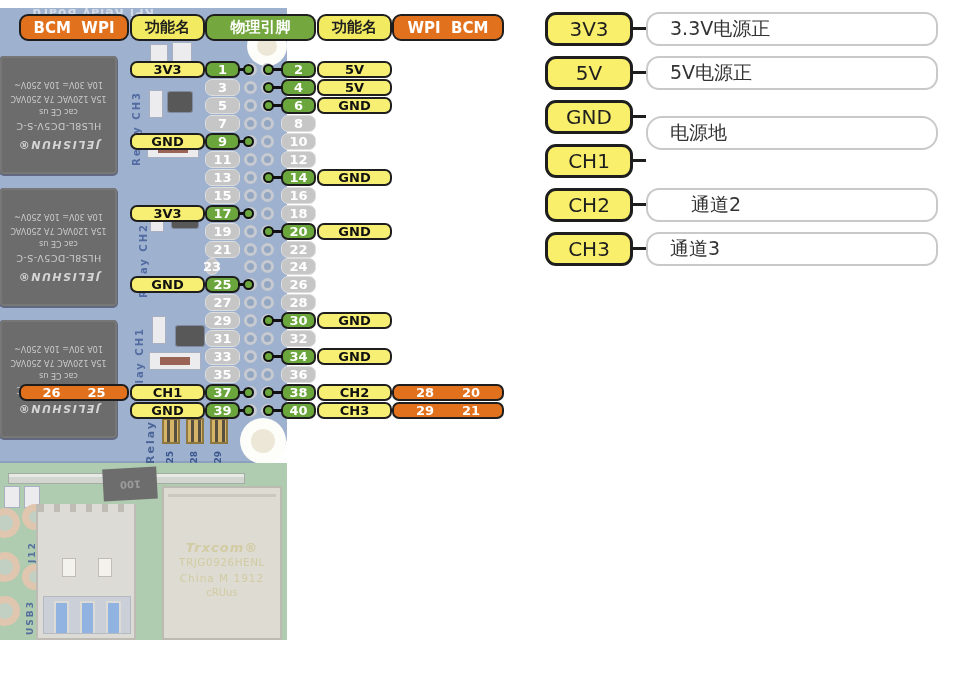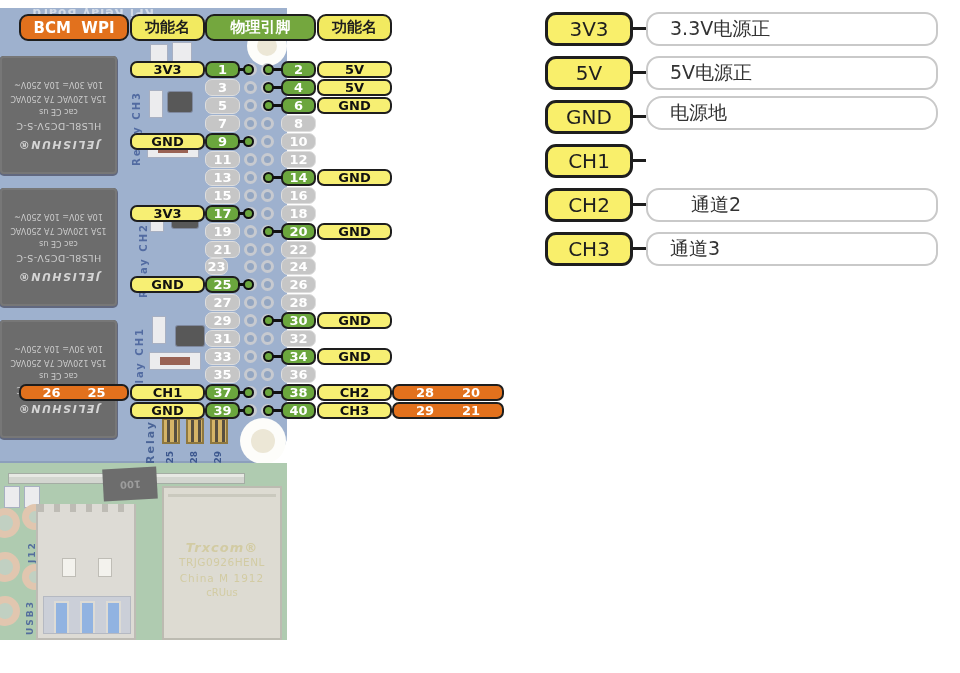--- a/index.html
+++ b/index.html
@@ -188,20 +188,21 @@
       </div>
     </div>
   </div>
 
   <div class="layer pin-layer">
     <div class="layer">
       <div class="hbox h-orange" style="left:19px;width:110px">BCM  WPI</div>
       <div class="hbox h-yellow" style="left:130px;width:75px">功能名</div>
       <div class="hbox h-green" style="left:205px;width:111px">物理引脚</div>
       <div class="hbox h-yellow" style="left:317px;width:75px">功能名</div>
+      <div class="hbox h-orange" style="left:392px;width:112px">WPI  BCM</div>
     </div>
     <div class="layer">
         <div class="ring" style="left: 244px; top: 63px;"></div>
         <div class="ring" style="left: 261px; top: 63px;"></div>
         <div class="box fn" style="left: 130px; top: 61px; width: 75px;">3V3</div>
         <div class="box pin-on" style="left: 205px; top: 61px; width: 35px;">1</div>
         <div class="box pin-on" style="left: 281px; top: 61px; width: 35px;">2</div>
         <div class="box fn" style="left: 317px; top: 61px; width: 75px;">5V</div>
         <div class="stub" style="left: 238px; top: 68px; width: 9px;"></div>
         <div class="dot" style="left: 243px; top: 64px;"></div>
@@ -260,21 +261,21 @@
         <div class="box pin-on" style="left: 281px; top: 223px; width: 35px;">20</div>
         <div class="box fn" style="left: 317px; top: 223px; width: 75px;">GND</div>
         <div class="stub" style="left: 272px; top: 230px; width: 10px;"></div>
         <div class="dot" style="left: 263px; top: 226px;"></div>
         <div class="ring" style="left: 244px; top: 243px;"></div>
         <div class="ring" style="left: 261px; top: 243px;"></div>
         <div class="box pin-off" style="left: 205px; top: 241px; width: 35px;">21</div>
         <div class="box pin-off" style="left: 281px; top: 241px; width: 35px;">22</div>
         <div class="ring" style="left: 244px; top: 260px;"></div>
         <div class="ring" style="left: 261px; top: 260px;"></div>
-        <div class="box pin-off" style="left: 205px; top: 258px; width: 23px;">23</div>
+        <div class="box pin-off" style="left: 205px; top: 258px; width: 14px;">23</div>
         <div class="box pin-off" style="left: 281px; top: 258px; width: 35px;">24</div>
         <div class="ring" style="left: 244px; top: 278px;"></div>
         <div class="ring" style="left: 261px; top: 278px;"></div>
         <div class="box fn" style="left: 130px; top: 276px; width: 75px;">GND</div>
         <div class="box pin-on" style="left: 205px; top: 276px; width: 35px;">25</div>
         <div class="box pin-off" style="left: 281px; top: 276px; width: 35px;">26</div>
         <div class="stub" style="left: 238px; top: 283px; width: 9px;"></div>
         <div class="dot" style="left: 243px; top: 279px;"></div>
         <div class="ring" style="left: 244px; top: 296px;"></div>
         <div class="ring" style="left: 261px; top: 296px;"></div>
@@ -339,21 +340,21 @@
 
   <div class="layer legend-layer">
       <div class="lkey" style="left: 545px; top: 12px;">3V3</div>
       <div class="lline" style="left: 632px; top: 27px;"></div>
       <div class="ldesc" style="left: 646px; top: 12px; text-align: center;">3.3V电源正</div>
       <div class="lkey" style="left: 545px; top: 56px;">5V</div>
       <div class="lline" style="left: 632px; top: 71px;"></div>
       <div class="ldesc" style="left: 646px; top: 56px;">5V电源正</div>
       <div class="lkey" style="left: 545px; top: 100px;">GND</div>
       <div class="lline" style="left: 632px; top: 115px;"></div>
-      <div class="ldesc" style="left: 646px; top: 96px; border-radius: 16px;">电源地</div>
+      <div class="ldesc" style="left: 646px; top: 116px; border-radius: 16px;">电源地</div>
       <div class="lkey" style="left: 545px; top: 144px;">CH1</div>
       <div class="lline" style="left: 632px; top: 159px;"></div>
       <div class="lkey" style="left: 545px; top: 188px;">CH2</div>
       <div class="lline" style="left: 632px; top: 203px;"></div>
       <div class="ldesc" style="left: 646px; top: 188px; padding-left: 43px;">通道2</div>
       <div class="lkey" style="left: 545px; top: 232px;">CH3</div>
       <div class="lline" style="left: 632px; top: 247px;"></div>
       <div class="ldesc" style="left: 646px; top: 232px;">通道3</div>
     </div>
 

